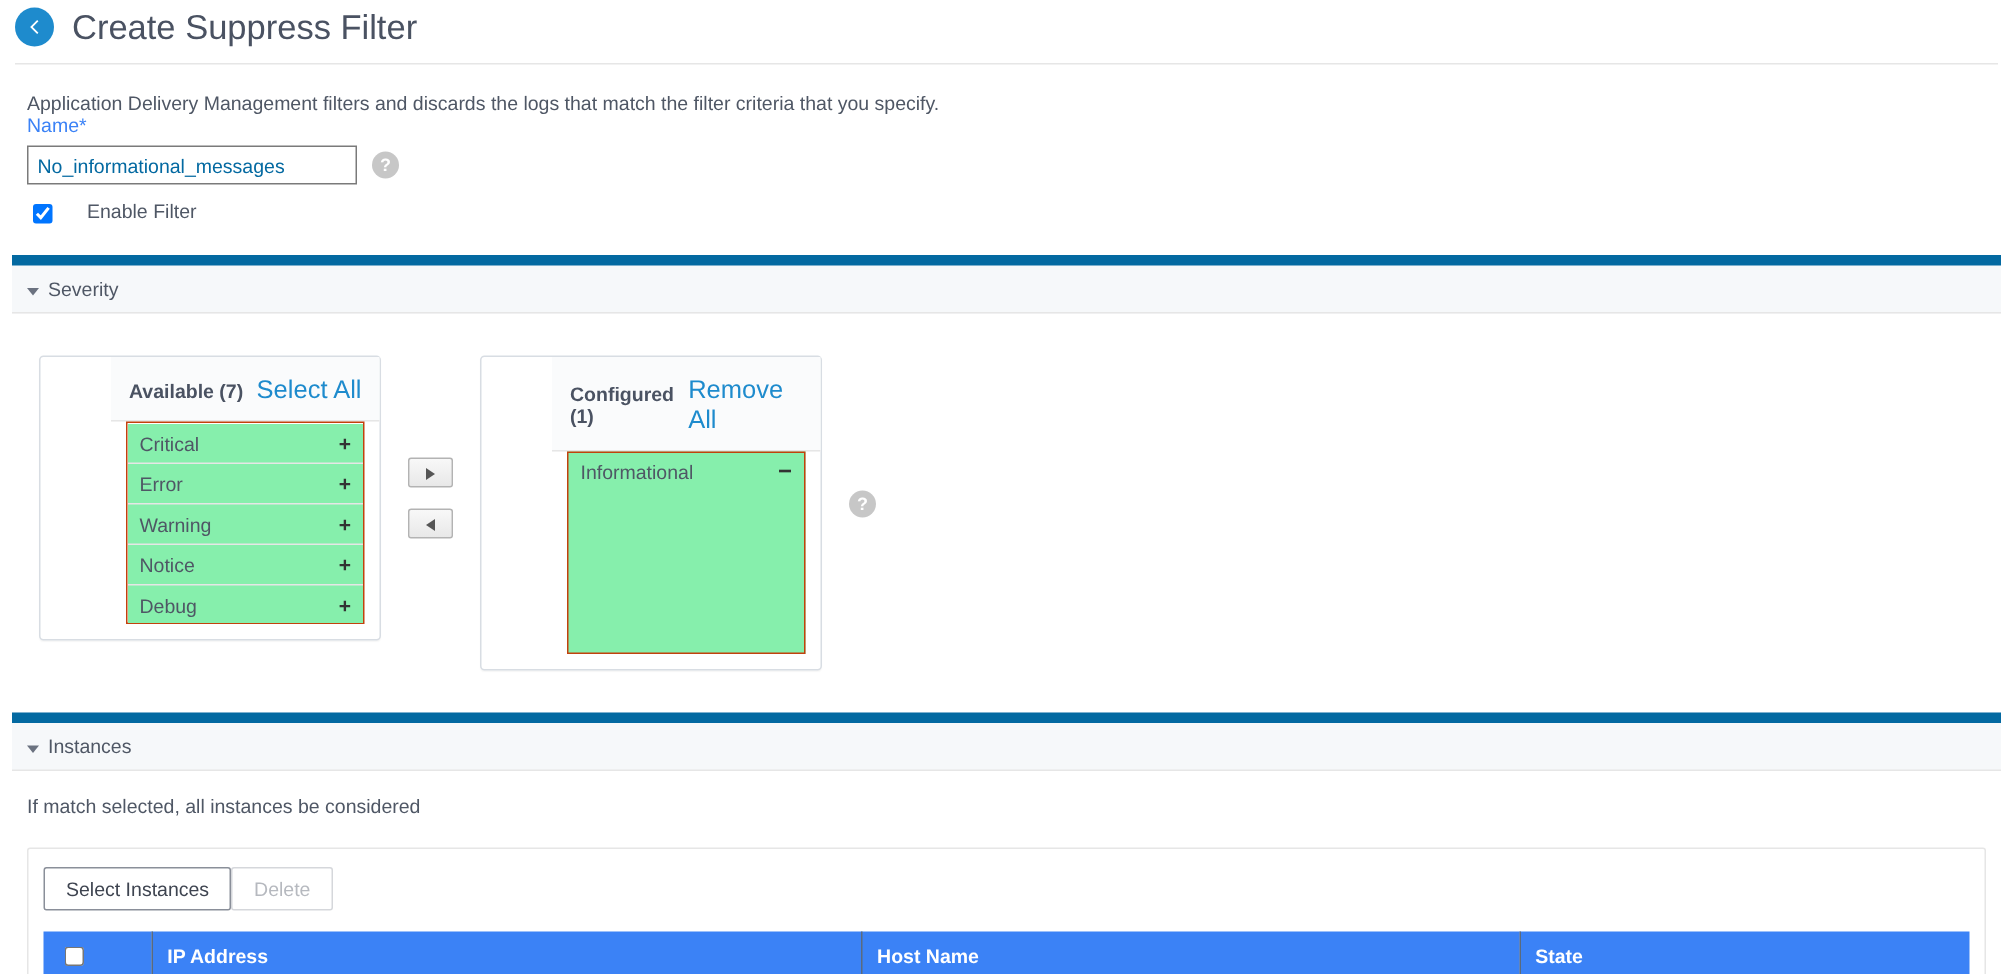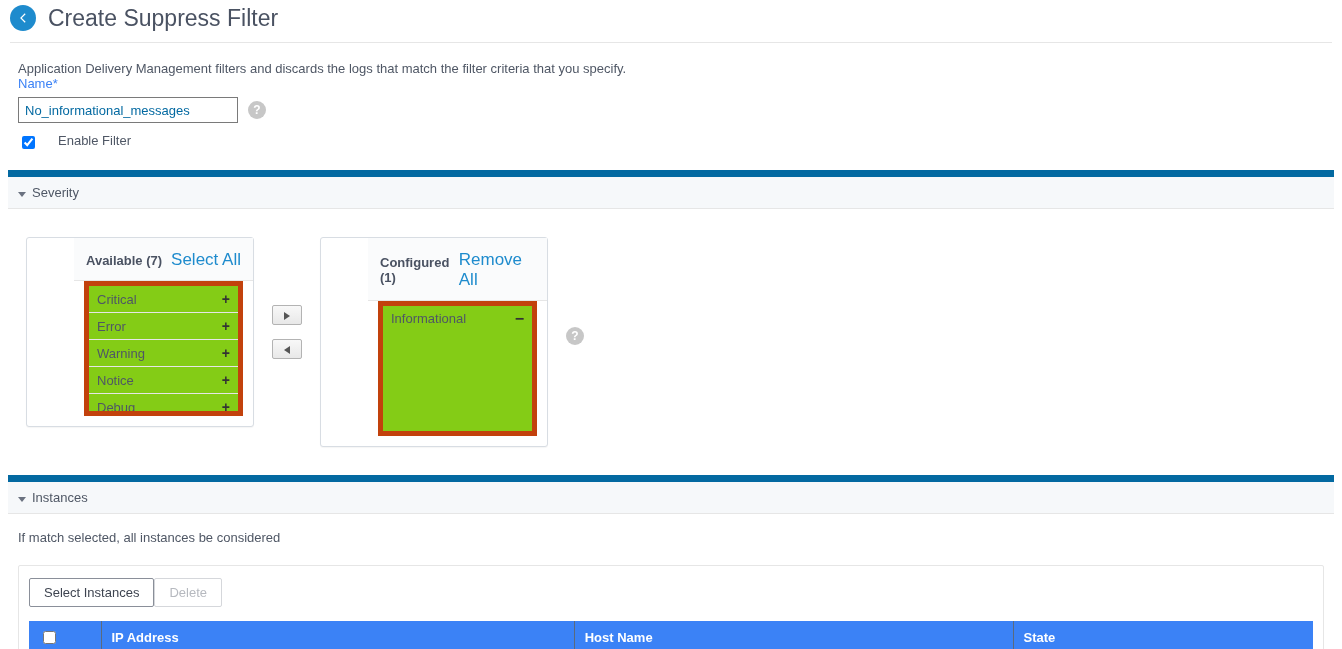--- a/index.html
+++ b/index.html
@@ -90,24 +90,24 @@
   .shuttle-head {
     display: flex; justify-content: space-between; align-items: center;
     padding: 12px 12px 10px 12px;
     background: #fafbfc;
     border-bottom: 1px solid #e6e6e6;
   }
   .shuttle-head-title { font-weight: 600; color: #4a5262; }
   .shuttle-action { color: #1e8bcd; cursor: pointer; font-size: 17px; }
   .shuttle-list-wrap { padding: 0 10px 10px 10px; position: relative; }
   .shuttle-list {
-    border: 5px solid #c2410c;
+    border: 1px solid #c2410c;
     height: 135px;
     overflow-y: auto;
-    background: #84cc16;
+    background: #86efac;
   }
   .shuttle-item {
     display: flex; justify-content: space-between; align-items: center;
     padding: 5px 8px;
     border-bottom: 1px solid #e6e6e6;
     color: #4f5765;
     cursor: pointer;
   }
   .shuttle-item:last-child { border-bottom: none; }
   .plus, .minus { font-weight: bold; color: #333; font-size: 14px; }

